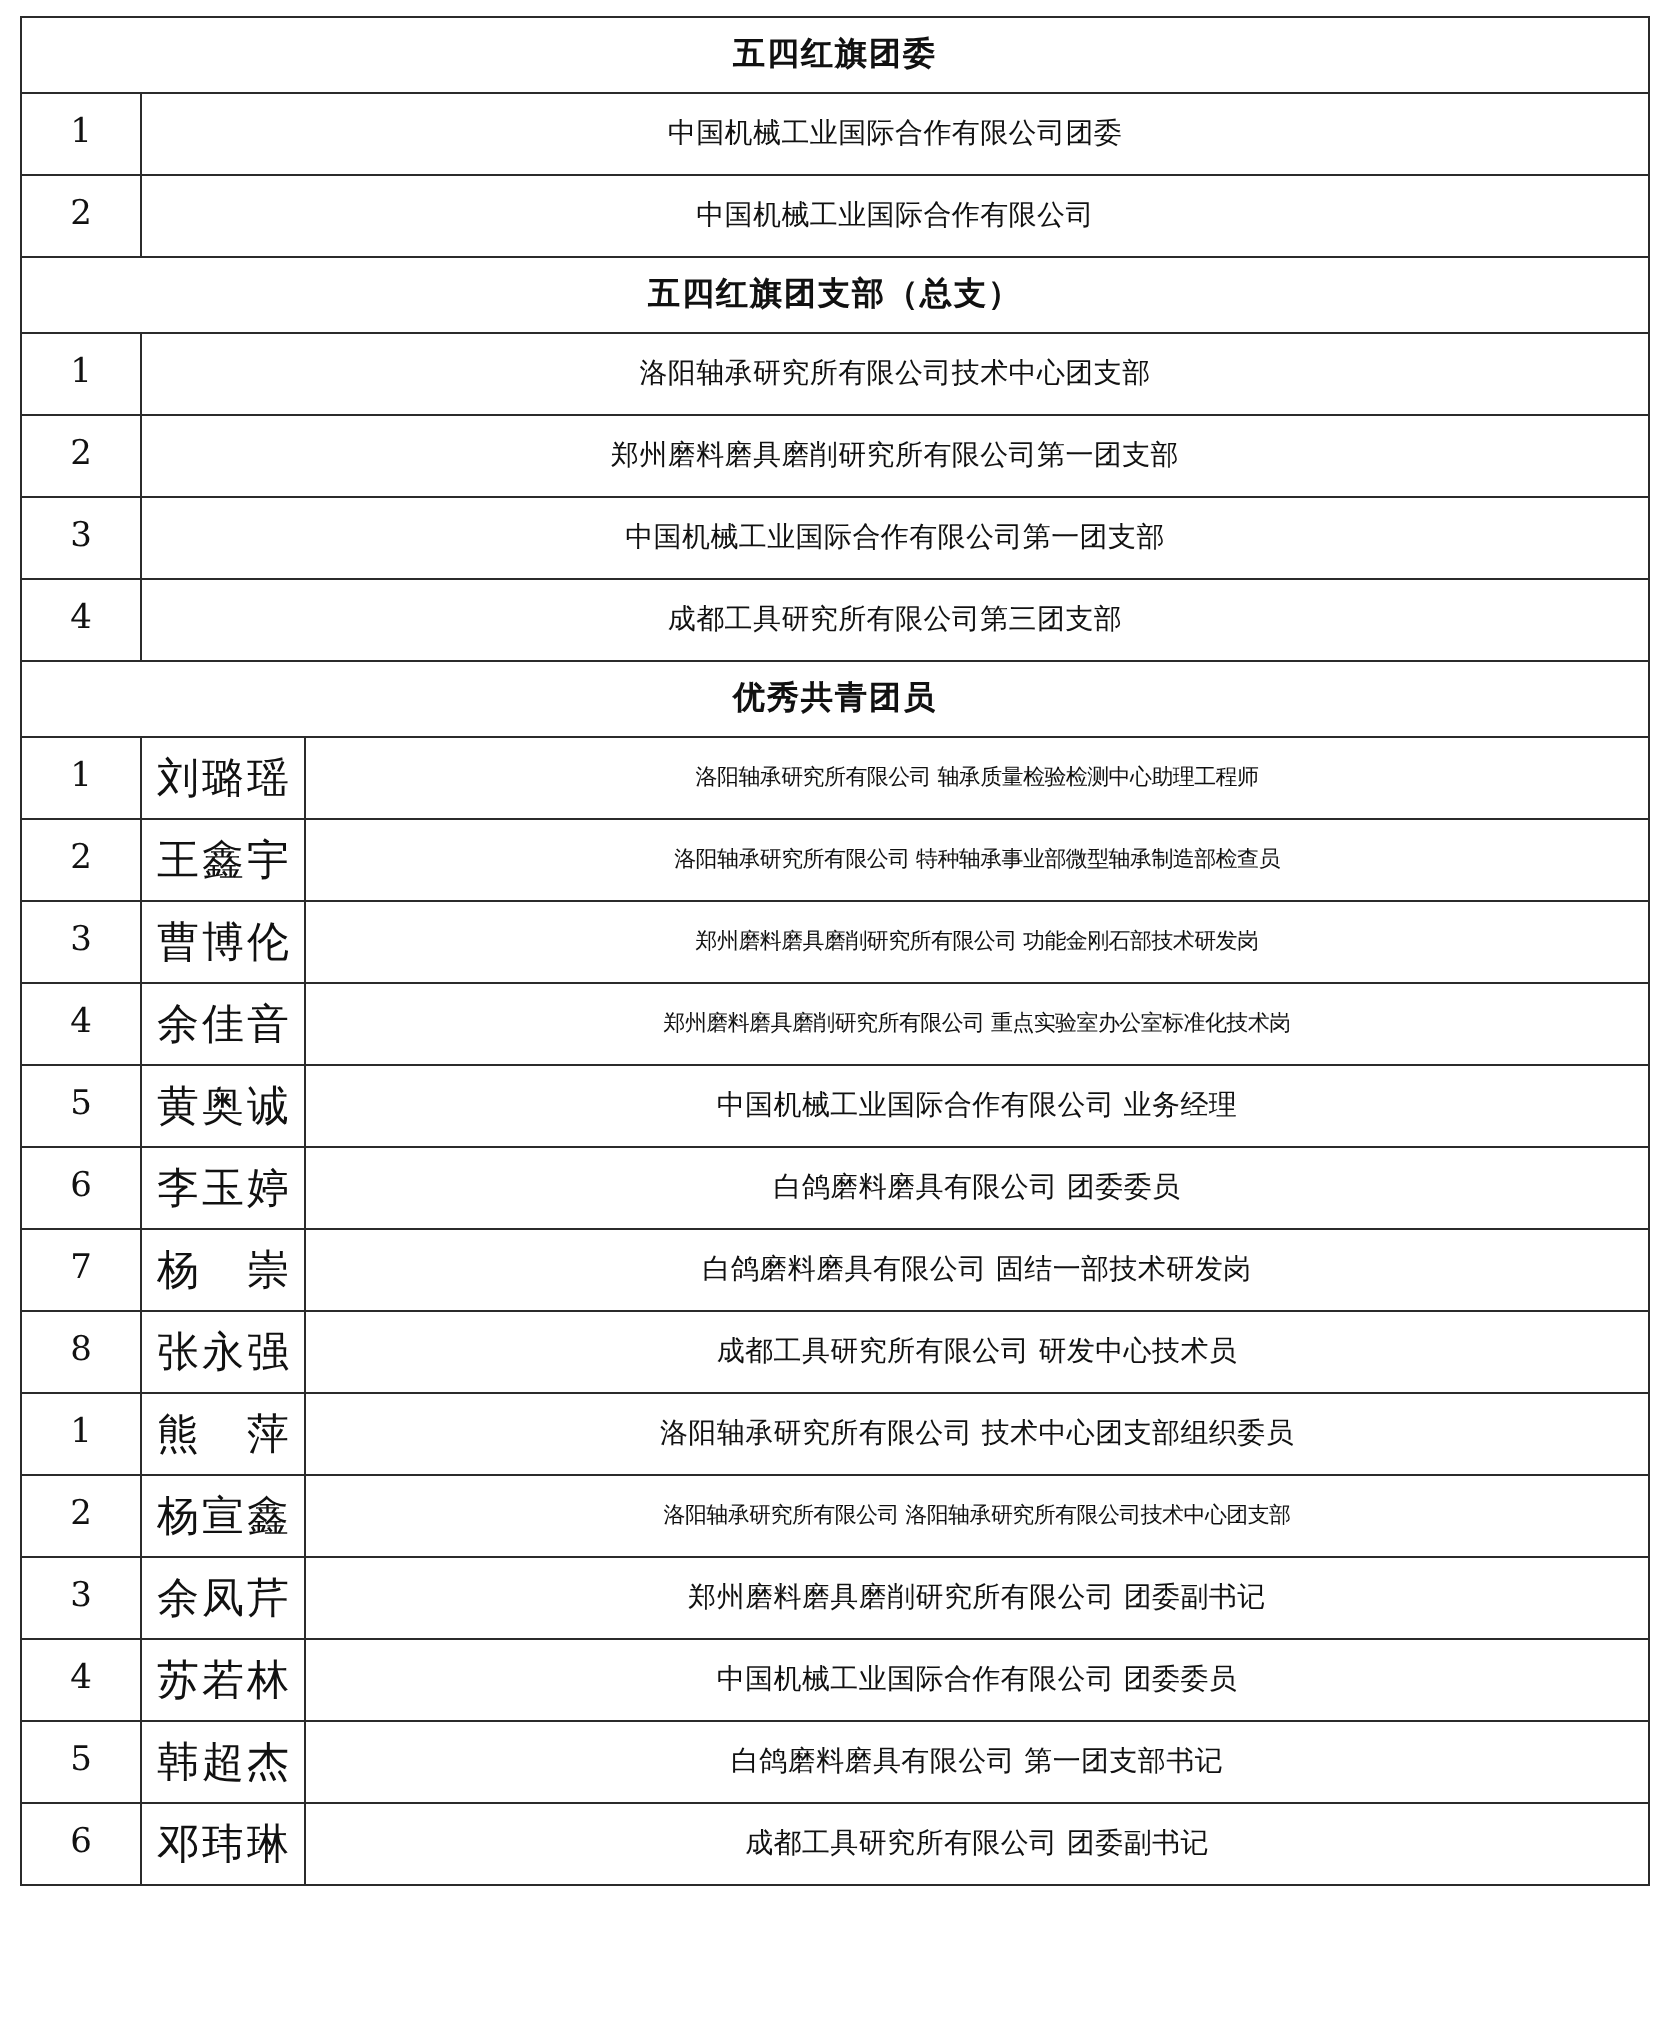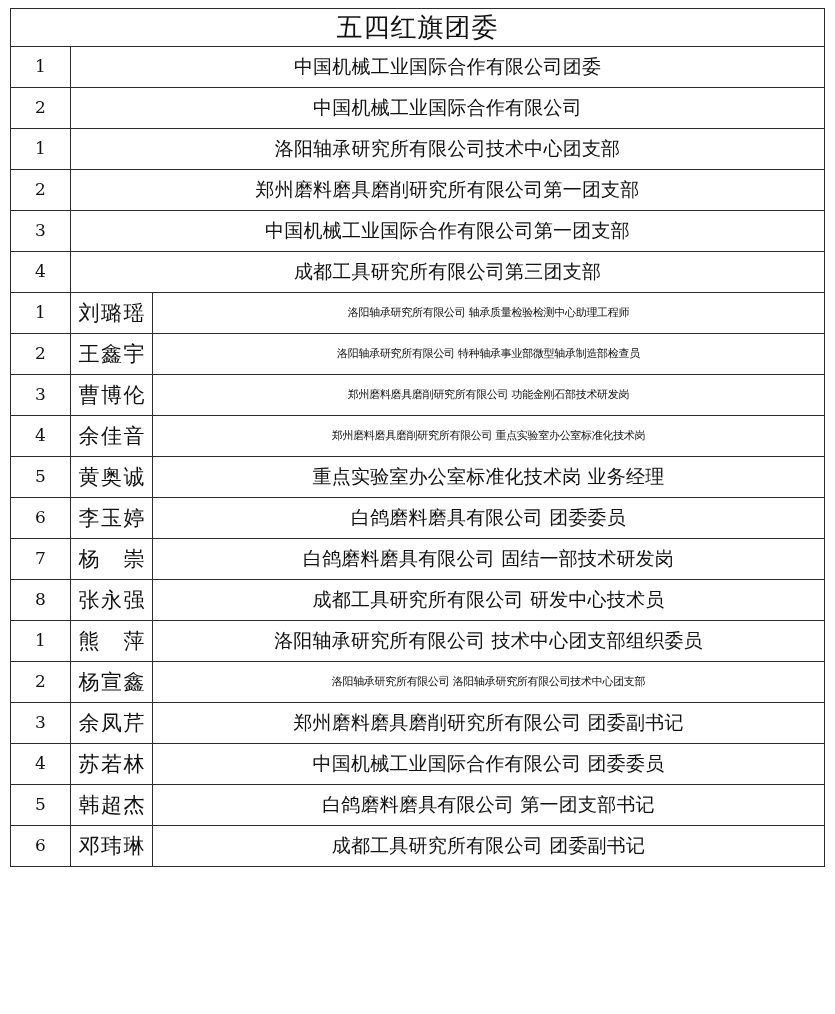--- a/index.html
+++ b/index.html
@@ -31,38 +31,38 @@
     vertical-align: middle;
     text-align: center;
     line-height: 1.15;
   }
   col.c-num { width: 60px; }
   col.c-name { width: 82px; }
   col.c-desc { width: auto; }
 
   tr.section-row td {
     height: 37px;
-    font-size: 26px;
-    font-weight: normal;
+    font-size: 16px;
+    font-weight: bold;
     letter-spacing: 1px;
   }
   tr.data-row td {
     height: 40px;
   }
   td.num {
     font-size: 17px;
     font-family: "DejaVu Serif", "Liberation Serif", serif;
   }
   td.name {
     font-size: 21px;
     letter-spacing: 0px;
     white-space: nowrap;
   }
   td.desc {
-    font-size: 19px;
+    font-size: 14px;
     letter-spacing: 0.2px;
     padding: 0 6px;
     white-space: nowrap;
     overflow: hidden;
   }
   td.desc.tighter {
     font-size: 11px;
     letter-spacing: -0.3px;
   }
   
@@ -88,35 +88,41 @@
           <td colspan="3">五四红旗团委</td>
         </tr>
         <tr class="data-row">
           <td class="num">1</td>
           <td class="desc" colspan="2">中国机械工业国际合作有限公司团委</td>
         </tr>
         <tr class="data-row">
           <td class="num">2</td>
           <td class="desc" colspan="2">中国机械工业国际合作有限公司</td>
         </tr>
+        <tr class="section-row">
+          <td colspan="3">五四红旗团支部（总支）</td>
+        </tr>
         <tr class="data-row">
           <td class="num">1</td>
           <td class="desc" colspan="2">洛阳轴承研究所有限公司技术中心团支部</td>
         </tr>
         <tr class="data-row">
           <td class="num">2</td>
           <td class="desc" colspan="2">郑州磨料磨具磨削研究所有限公司第一团支部</td>
         </tr>
         <tr class="data-row">
           <td class="num">3</td>
           <td class="desc" colspan="2">中国机械工业国际合作有限公司第一团支部</td>
         </tr>
         <tr class="data-row">
           <td class="num">4</td>
           <td class="desc" colspan="2">成都工具研究所有限公司第三团支部</td>
+        </tr>
+        <tr class="section-row">
+          <td colspan="3">优秀共青团员</td>
         </tr>
         <tr class="data-row">
           <td class="num">1</td>
           <td class="name"><span class="name-spread">刘璐瑶</span></td>
           <td class="desc tighter">洛阳轴承研究所有限公司 轴承质量检验检测中心助理工程师</td>
         </tr>
         <tr class="data-row">
           <td class="num">2</td>
           <td class="name"><span class="name-spread">王鑫宇</span></td>
           <td class="desc tighter">洛阳轴承研究所有限公司 特种轴承事业部微型轴承制造部检查员</td>
@@ -127,21 +133,21 @@
           <td class="desc tighter">郑州磨料磨具磨削研究所有限公司 功能金刚石部技术研发岗</td>
         </tr>
         <tr class="data-row">
           <td class="num">4</td>
           <td class="name"><span class="name-spread">余佳音</span></td>
           <td class="desc tighter">郑州磨料磨具磨削研究所有限公司 重点实验室办公室标准化技术岗</td>
         </tr>
         <tr class="data-row">
           <td class="num">5</td>
           <td class="name"><span class="name-spread">黄奥诚</span></td>
-          <td class="desc">重点实验室办公室标准化技术岗 业务经理</td>
+          <td class="desc">中国机械工业国际合作有限公司 业务经理</td>
         </tr>
         <tr class="data-row">
           <td class="num">6</td>
           <td class="name"><span class="name-spread">李玉婷</span></td>
           <td class="desc">白鸽磨料磨具有限公司 团委委员</td>
         </tr>
         <tr class="data-row">
           <td class="num">7</td>
           <td class="name"><span class="name-spread">杨崇</span></td>
           <td class="desc">白鸽磨料磨具有限公司 固结一部技术研发岗</td>

